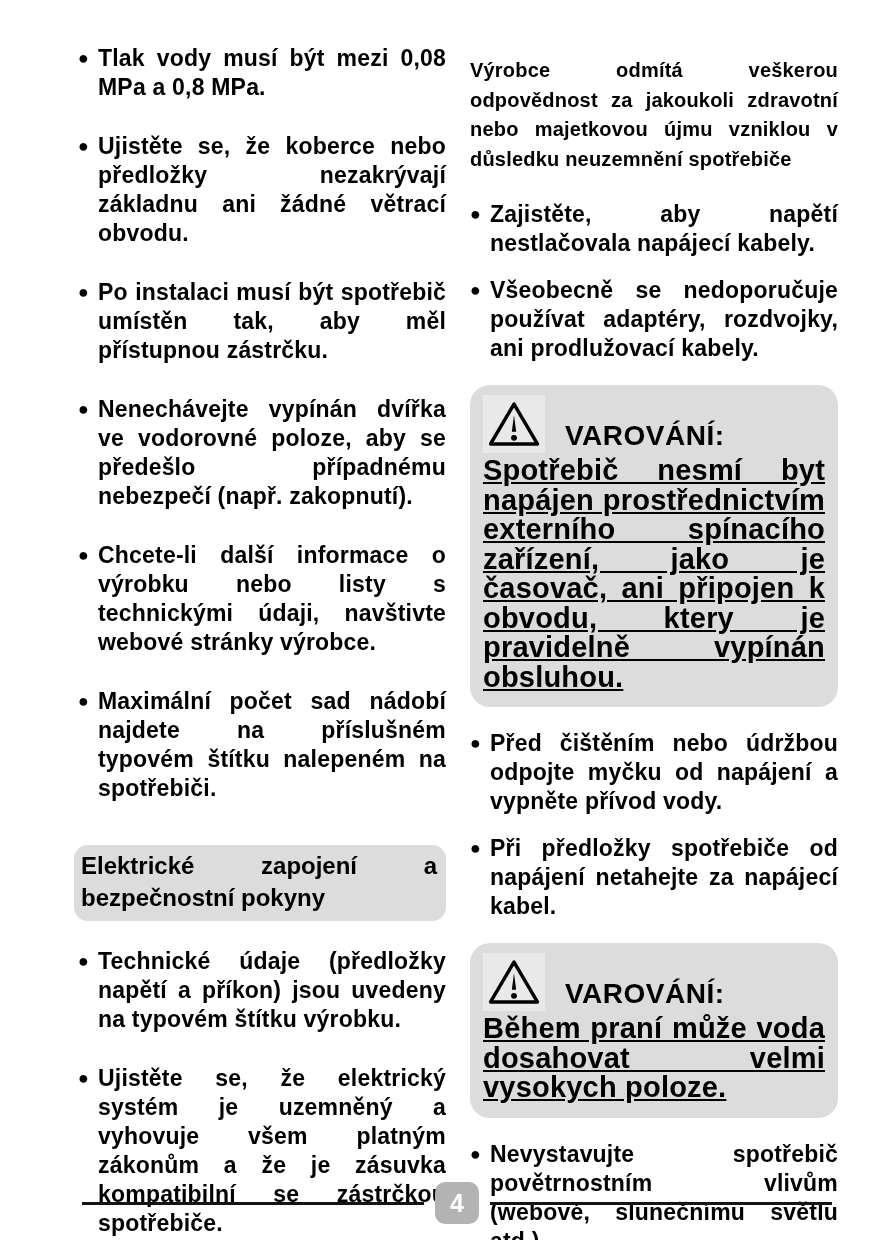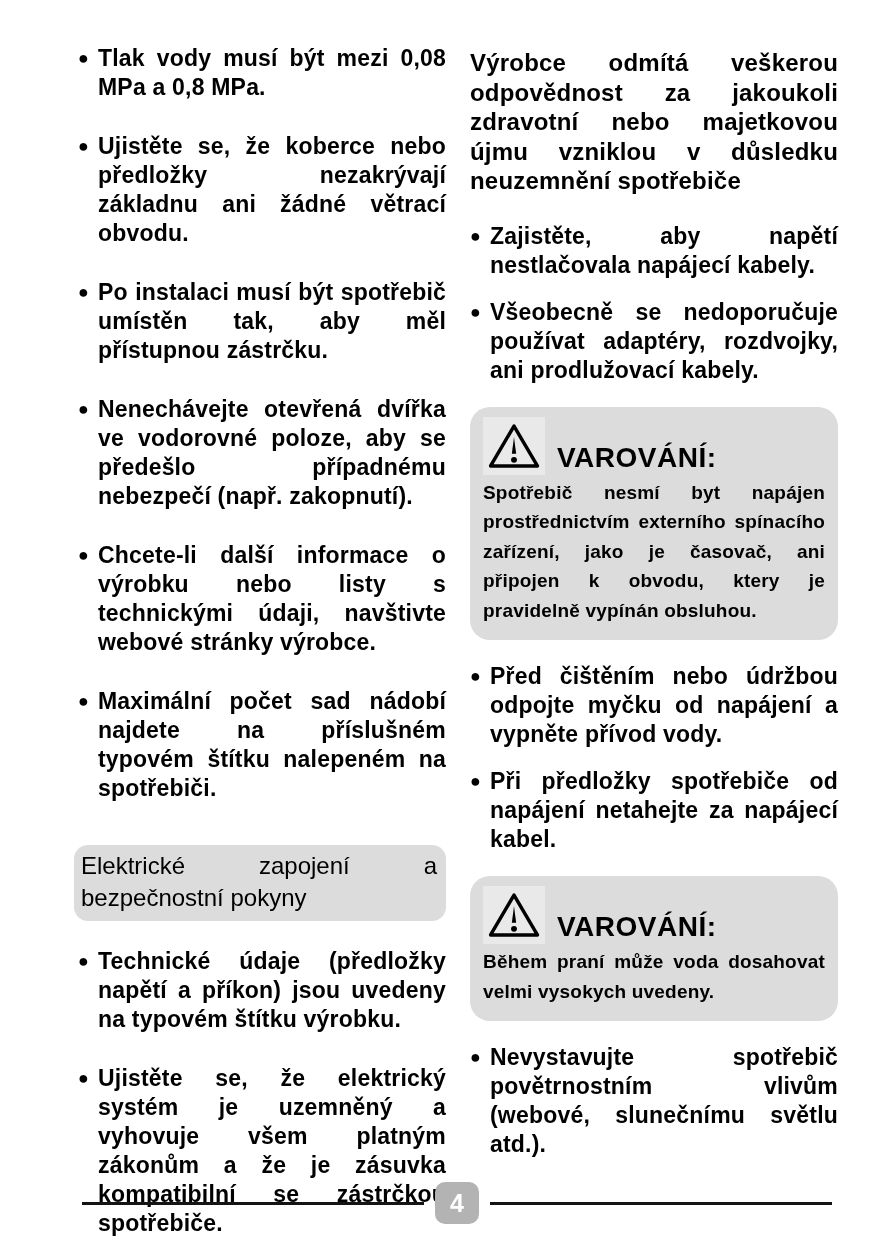--- a/index.html
+++ b/index.html
@@ -35,71 +35,72 @@
     flex:0 0 20px;
     width:20px;
     font-size:18px;
     line-height:29px;
   }
   .li-text { flex:1; text-align:justify;font-weight:bold; }
 
   
   .intro {
     font-weight:bold;
-    font-size:24px;
+    font-size:20px;
     line-height:29.5px;
     text-align:justify;
-    margin:4px 0 26px 0;
+    margin:12px 0 26px 0;
     letter-spacing:0.2px;
   }
 
   
   .section-heading {
     background:#dcdcdc;
     border-radius:14px;
     padding:5px 9px 7px 7px;
-    font-weight:normal;
+    font-weight:bold;
     font-size:24px;
     line-height:32px;
     text-align:justify;
     margin:42px 0 26px -4px;
   }
 
   
   .warning {
     background:#dcdcdc;
     border-radius:20px;
     padding:10px 13px 15px 13px;
     margin:22px 0 22px 0;
   }
   .warning-head {
     display:flex;
     align-items:flex-end;
-    gap:12px;
+    gap:20px;
     margin-bottom:3px;
   }
   .warning-icon-tile {
     background:#e9e9e9;
     width:62px; height:58px;
     display:flex; align-items:center; justify-content:center;
     flex:0 0 auto;
   }
   .warning-title {
     font-weight:bold;
     font-size:28px;
     line-height:30px;
     padding-bottom:2px;
     letter-spacing:0.5px;
   }
   .warning-body {
     font-weight:bold;
-    font-size:19px;
+    font-size:29px;
     line-height:29.5px;
     text-align:justify;
     letter-spacing:0.2px;
+    text-decoration:underline;
   }
 
   
   .footer {
     position:absolute;
     left:82px; right:42px; bottom:16px;
     display:flex;
     align-items:center;
   }
   .footer-line { flex:1; height:3px; background:#141414; }
@@ -129,21 +130,21 @@
         <li>
           <span class="bullet">●</span>
           <span class="li-text">Ujistěte se, že koberce nebo předložky nezakrývají základnu ani žádné větrací obvodu.</span>
         </li>
         <li>
           <span class="bullet">●</span>
           <span class="li-text">Po instalaci musí být spotřebič umístěn tak, aby měl přístupnou zástrčku.</span>
         </li>
         <li>
           <span class="bullet">●</span>
-          <span class="li-text">Nenechávejte otevřená dvířka ve vodorovné poloze, aby se předešlo případnému nebezpečí (např. zakopnutí).</span>
+          <span class="li-text">Nenechávejte vypínán dvířka ve vodorovné poloze, aby se předešlo případnému nebezpečí (např. zakopnutí).</span>
         </li>
         <li>
           <span class="bullet">●</span>
           <span class="li-text">Chcete-li další informace o výrobku nebo listy s technickými údaji, navštivte webové stránky výrobce.</span>
         </li>
         <li>
           <span class="bullet">●</span>
           <span class="li-text">Maximální počet sad nádobí najdete na příslušném typovém štítku nalepeném na spotřebiči.</span>
         </li>
       </ul>
@@ -205,21 +206,21 @@
         <div class="warning-head">
           <span class="warning-icon-tile">
             <svg width="52" height="48" viewBox="0 0 60 54" aria-hidden="true">
               <path d="M30 4 L57 50 L3 50 Z" fill="none" stroke="#000" stroke-width="4" stroke-linejoin="round"></path>
               <path d="M30 17 L32.5 36 L27.5 36 Z" fill="#000"></path>
               <circle cx="30" cy="43" r="3.4" fill="#000"></circle>
             </svg>
           </span>
           <span class="warning-title">VAROVÁNÍ:</span>
         </div>
-        <div class="warning-body">Během praní může voda dosahovat velmi vysokych uvedeny.</div>
+        <div class="warning-body">Během praní může voda dosahovat velmi vysokych poloze.</div>
       </div>
 
       <ul class="blist">
         <li>
           <span class="bullet">●</span>
           <span class="li-text">Nevystavujte spotřebič povětrnostním vlivům (webové, slunečnímu světlu atd.).</span>
         </li>
       </ul>
     </div>
   </div>

